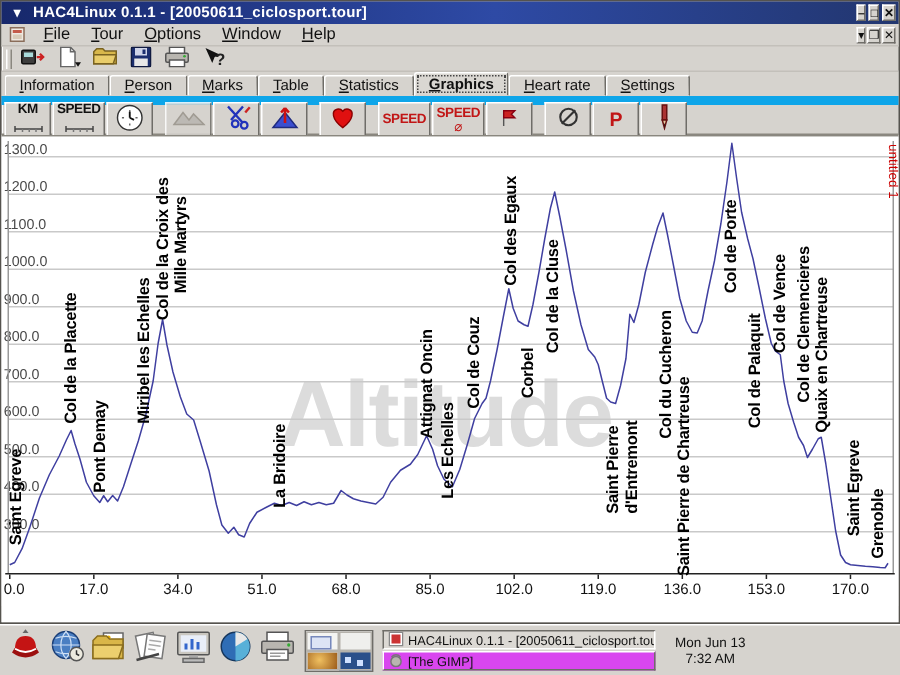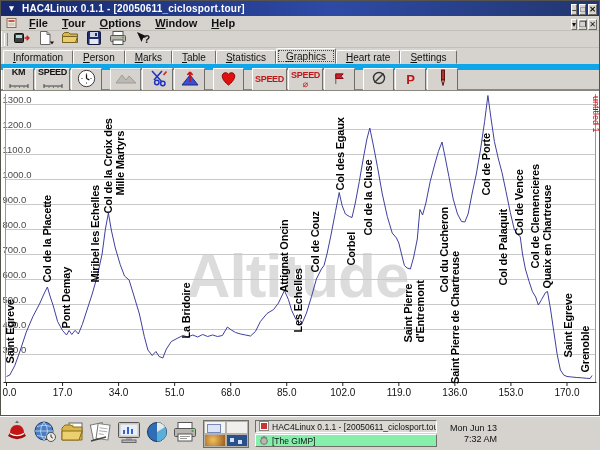--- a/index.html
+++ b/index.html
@@ -11,34 +11,34 @@
               border:1px solid #55534e;background:#d6d3ce;box-shadow:inset 1px 1px 0 #ffffff;}
   .titlebar{height:15px;flex:0 0 15px;background:linear-gradient(90deg,#17286b,#2e4aa5 55%,#22366f);
             color:#fff;display:flex;align-items:center;padding:0 2px;font-size:10px;font-weight:bold;}
   .titlebar .app-icon{width:13px;height:11px;margin:0 4px 0 2px;color:#fff;font-size:9px;line-height:11px;text-align:center;}
   .titlebar .t-title{flex:1;white-space:nowrap;overflow:hidden;letter-spacing:.2px;}
   .tb-btn{width:13px;height:12px;margin-left:2px;background:#d6d3ce;border:1px solid;border-color:#fff #6f6d68 #6f6d68 #fff;
           font-size:8px;line-height:10px;text-align:center;color:#111;}
   .menubar{height:15px;flex:0 0 15px;display:flex;align-items:center;background:#d6d3ce;font-size:11px;
            border-bottom:1px solid #c3c0ba;padding:0 2px;}
   .menu-sys-icon{width:13px;height:12px;margin:0 3px;}
-  .menu-item{padding:1px 7px;height:14px;line-height:14px;color:#111;font-weight:bold;}
+  .menu-item{padding:1px 7px;height:14px;line-height:14px;color:#111;}
   .menu-item u{text-decoration:underline;}
   .menubar .spacer{flex:1;}
   .mdi-btn{width:13px;height:12px;margin-left:1px;background:#d6d3ce;border:1px solid;border-color:#fff #6f6d68 #6f6d68 #fff;
            font-size:8px;line-height:10px;text-align:center;color:#111;}
   .toolbar1{height:17px;flex:0 0 17px;display:flex;align-items:center;padding:0 2px;border-bottom:1px solid #c3c0ba;}
   .grip{width:4px;height:13px;margin:0 3px 0 1px;border-left:1px solid #fff;border-right:1px solid #8a877f;}
   .t1-btn{width:22px;height:16px;display:flex;align-items:center;justify-content:center;background:transparent;border:none;padding:0;}
   
   .tabbar{height:16px;flex:0 0 16px;display:flex;align-items:flex-end;padding:1px 0 0 2px;background:#d6d3ce;}
   .tab{height:14px;padding:0 9px;font-size:10px;line-height:14px;color:#111;background:#d6d3ce;
        border:1px solid;border-color:#fff #6f6d68 #d6d3ce #fff;border-radius:2px 2px 0 0;margin-right:0;white-space:nowrap;}
   .tab u{text-decoration:underline;}
-  .tab.active{height:16px;line-height:15px;outline:1px dotted #444;outline-offset:-3px;background:#dad7d2;}
+  .tab.active{height:16px;line-height:15px;outline:1px dotted #444;outline-offset:-3px;background:#dad7d2;font-weight:bold;}
   
   .toolbar2{height:26px;flex:0 0 26px;display:flex;align-items:center;padding:1px 0 1px 2px;border-top:6px solid #0ea5e9;
             border-bottom:1px solid #8a877f;}
   .g-btn{min-width:31px;height:23px;margin-right:1px;background:#d6d3ce;border:1px solid;border-color:#fff #6f6d68 #6f6d68 #fff;
          display:flex;flex-direction:column;align-items:center;justify-content:center;padding:0 2px;}
   .g-btn .lbl{font-size:9px;font-weight:bold;line-height:9px;color:#111;letter-spacing:-.3px;}
   .g-btn .lbl.red{color:#c11616;}
   .g-btn .sub{font-size:9px;line-height:8px;color:#c11616;}
   .g-btn.disabled{opacity:.85;}
   .g-sep{width:7px;height:100%;}
@@ -58,24 +58,24 @@
   .pager{width:46px;height:28px;margin:0 4px;border:1px solid #6f6d68;display:grid;
          grid-template-columns:1fr 1fr;grid-template-rows:1fr 1fr;background:#fff;}
   .pager .cell{border:1px solid #b5b2ac;}
   .pager .c1{background:#f4f4f2;position:relative;}
   .pager .c1::after{content:"";position:absolute;left:2px;top:2px;width:12px;height:7px;border:1px solid #7788bb;background:#dde4f5;}
   .pager .c2{background:#efefed;}
   .pager .c3{background:radial-gradient(circle at 40% 45%,#f0c060,#9a5a18);}
   .pager .c4{background:#2a4f8a;position:relative;}
   .pager .c4::after{content:"";position:absolute;left:3px;top:3px;width:4px;height:4px;background:#cfe0ff;box-shadow:8px 2px 0 #cfe0ff;}
   .tasks{display:flex;flex-direction:column;justify-content:center;gap:1px;width:182px;margin-left:2px;}
-  .task-btn{height:13px;border:1px solid;border-color:#fff #6f6d68 #6f6d68 #fff;background:#86efac;font-size:8.5px;color:#111;
+  .task-btn{height:13px;border:1px solid;border-color:#fff #6f6d68 #6f6d68 #fff;background:#d946ef;font-size:8.5px;color:#111;
             display:flex;align-items:center;gap:3px;padding:0 3px;overflow:hidden;white-space:nowrap;}
   .task-btn.pressed{border-color:#6f6d68 #fff #fff #6f6d68;background:#dcd9d4;}
-  .clockbox{margin-left:9px;font-size:9px;line-height:11px;text-align:right;color:#111;padding:0 4px;}
+  .clockbox{margin-left:9px;font-size:9px;line-height:11px;text-align:center;color:#111;padding:0 4px;}
 </style>
 </head>
 <body>
 
 <div class="screen">
   <div class="app-window">
 
     <div class="titlebar">
       <span class="app-icon">▾</span>
       <span class="t-title">HAC4Linux 0.1.1 - [20050611_ciclosport.tour]</span>

